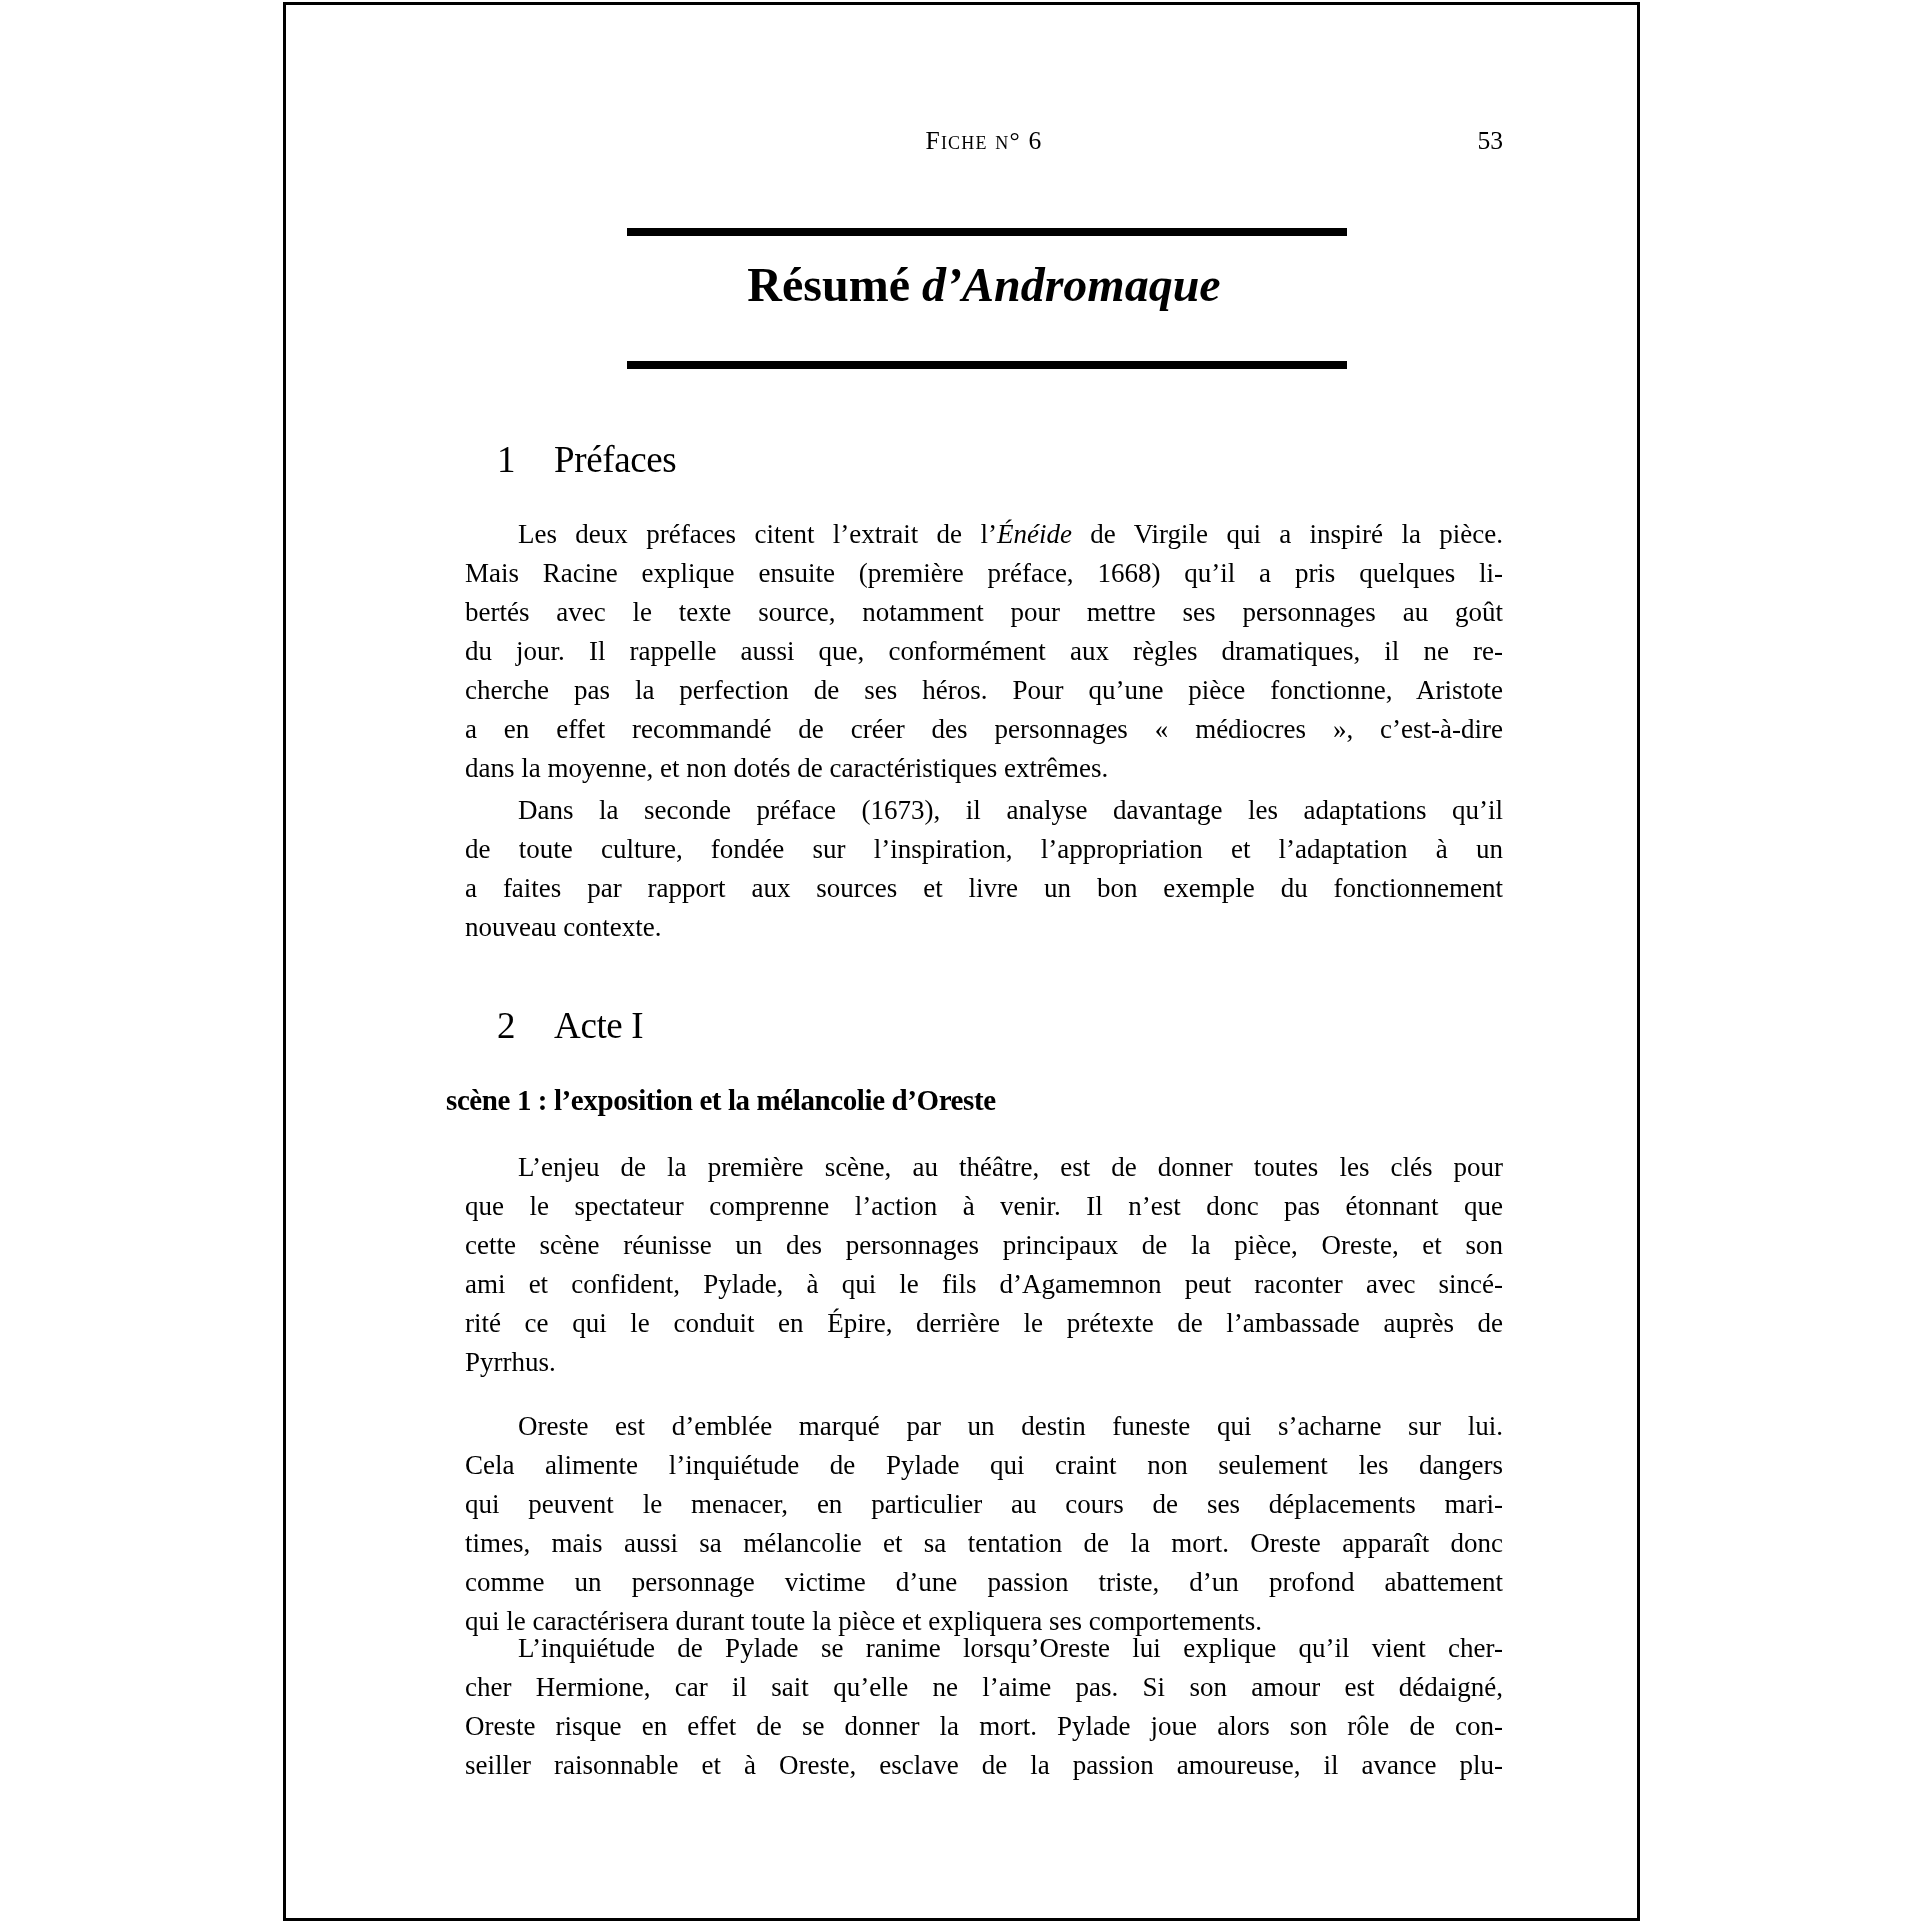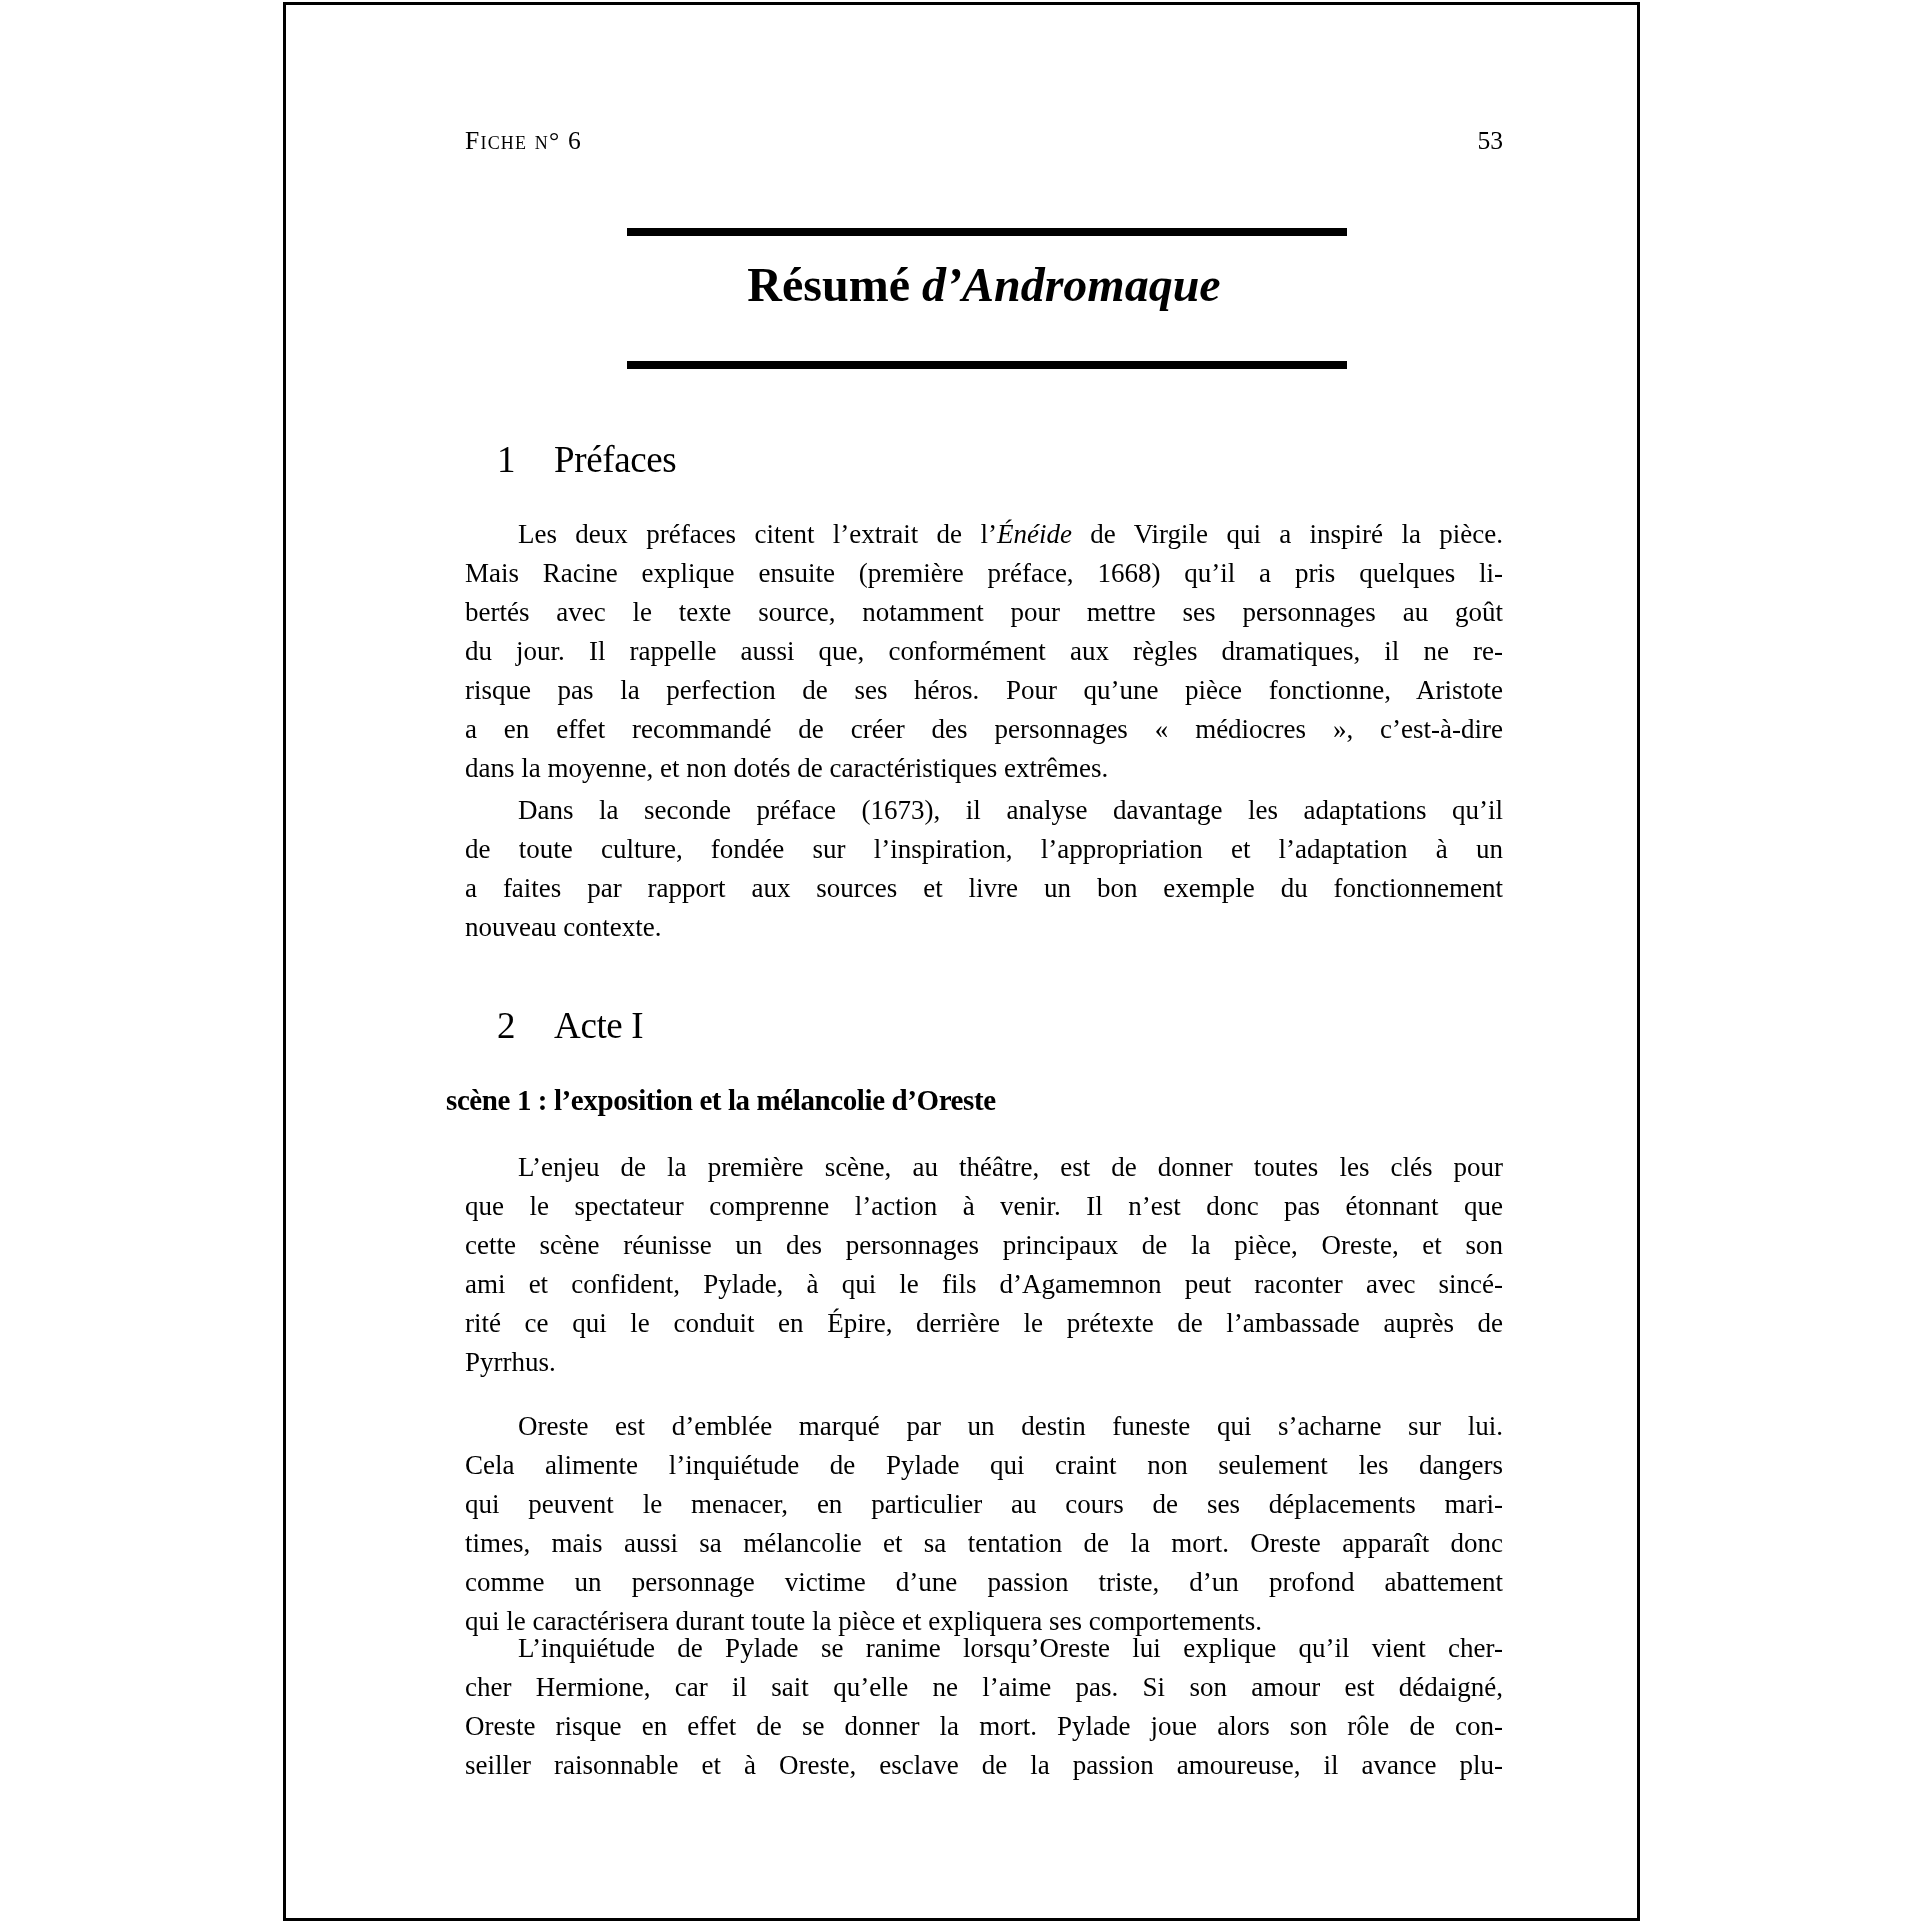--- a/index.html
+++ b/index.html
@@ -28,21 +28,21 @@
   }
   .abs { position: absolute; }
 
   
   .header-row {
     left: 465px; top: 125px; width: 1038px; height: 31px;
     font-size: 25.6px; line-height: 31px;
   }
   .fiche-label {
     display: block;
-    text-align: left;
+    text-align: center;
     font-variant-caps: small-caps;
     letter-spacing: 1.2px;
     font-family: Liberation Serif, serif;
   }
   .page-number {
     position: absolute;
     right: 0; top: 0;
     line-height: 31px;
   }
 
@@ -119,21 +119,21 @@
 
   <div class="abs sec-heading sec-1">
     <span class="sec-num">1</span><span>Préfaces</span>
   </div>
 
   <div class="abs para p1">
     <div class="ln ind"><span>Les deux préfaces citent l’extrait de l’</span><span class="it">Énéide</span><span> de Virgile qui a inspiré la pièce.</span></div>
     <div class="ln">Mais Racine explique ensuite (première préface, 1668) qu’il a pris quelques li-</div>
     <div class="ln">bertés avec le texte source, notamment pour mettre ses personnages au goût</div>
     <div class="ln">du jour. Il rappelle aussi que, conformément aux règles dramatiques, il ne re-</div>
-    <div class="ln">risque pas la perfection de ses héros. Pour qu’une pièce fonctionne, Aristote</div>
+    <div class="ln">cherche pas la perfection de ses héros. Pour qu’une pièce fonctionne, Aristote</div>
     <div class="ln">a en effet recommandé de créer des personnages « médiocres », c’est-à-dire</div>
     <div class="ln end">dans la moyenne, et non dotés de caractéristiques extrêmes.</div>
   </div>
 
   <div class="abs para p2">
     <div class="ln ind">Dans la seconde préface (1673), il analyse davantage les adaptations qu’il</div>
     <div class="ln">de toute culture, fondée sur l’inspiration, l’appropriation et l’adaptation à un</div>
     <div class="ln">a faites par rapport aux sources et livre un bon exemple du fonctionnement</div>
     <div class="ln end">nouveau contexte.</div>
   </div>

